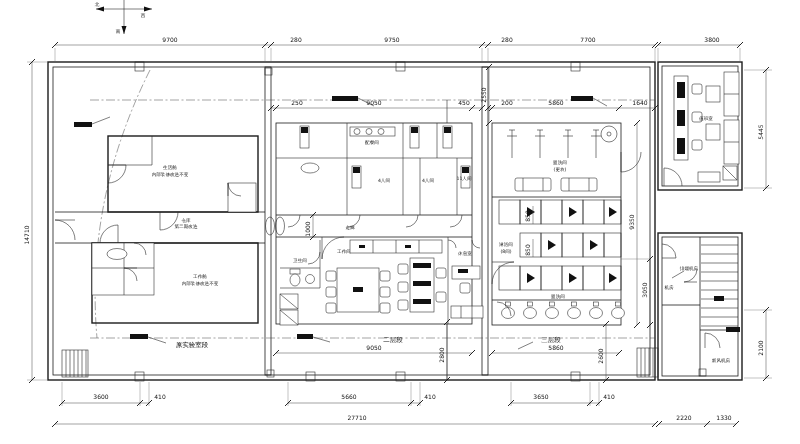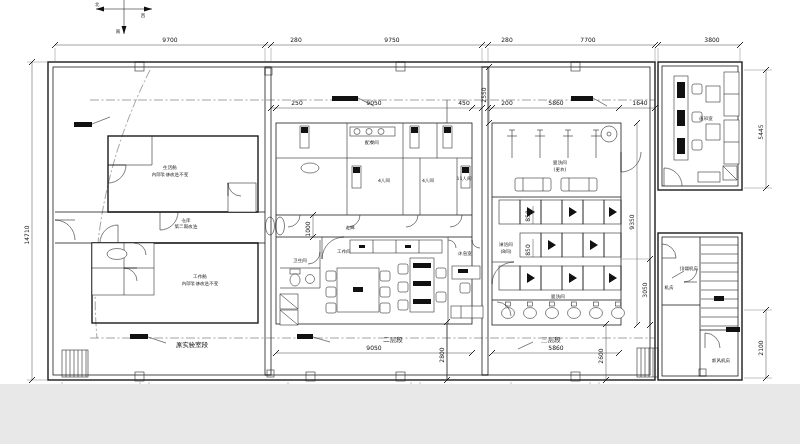--- a/index.html
+++ b/index.html
@@ -1,16 +1,16 @@
 <!DOCTYPE html>
 <html><head>
 <meta charset="utf-8">
 <style>
   html,body{margin:0;padding:0;background:#e8e8e8;}
-  .canvas{position:relative;width:800px;height:384px;background:#ffffff;overflow:hidden;
+  .canvas{position:relative;width:800px;height:444px;background:#ffffff;overflow:hidden;
           font-family:"DejaVu Sans",sans-serif;}
   svg{position:absolute;left:0;top:0;}
   .w   {stroke:#1c1c1c;stroke-width:1.4;fill:none;}
   .wi  {stroke:#1c1c1c;stroke-width:.8;fill:none;}
   .thin{stroke:#2a2a2a;stroke-width:.6;fill:none;}
   .fur {stroke:#333;stroke-width:.6;fill:#fff;}
   .dl  {stroke:#444;stroke-width:.5;fill:none;}
   .ext {stroke:#666;stroke-width:.4;fill:none;}
   .dd  {stroke:#444;stroke-width:.5;fill:none;stroke-dasharray:9 2.5 2 2.5;}
   .tk  {stroke:#111;stroke-width:.9;fill:none;}

